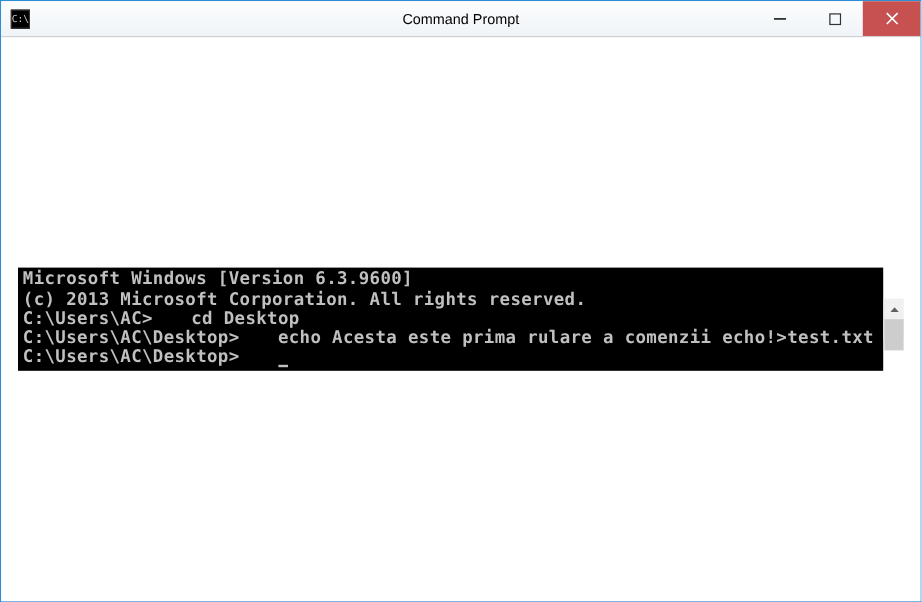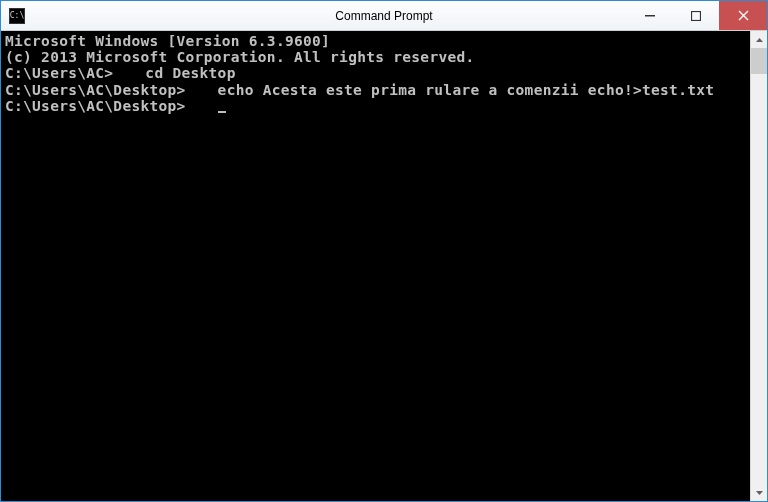--- a/index.html
+++ b/index.html
@@ -74,21 +74,22 @@
       color: #fff;
       width: 48px;
     }
     .titlebar-btn svg {
       display: block;
     }
     .client {
       flex: 1;
       display: flex;
       background: #fff;
-      padding: 0;
+      padding: 14px;
+      align-items: center;
     }
     .console {
       flex: 1;
       background: #000;
       color: #c0c0c0;
       font-family: "Consolas", "Lucida Console", monospace;
       font-size: 14.5px;
       line-height: 1.12;
       padding: 2px 4px;
       white-space: pre;

